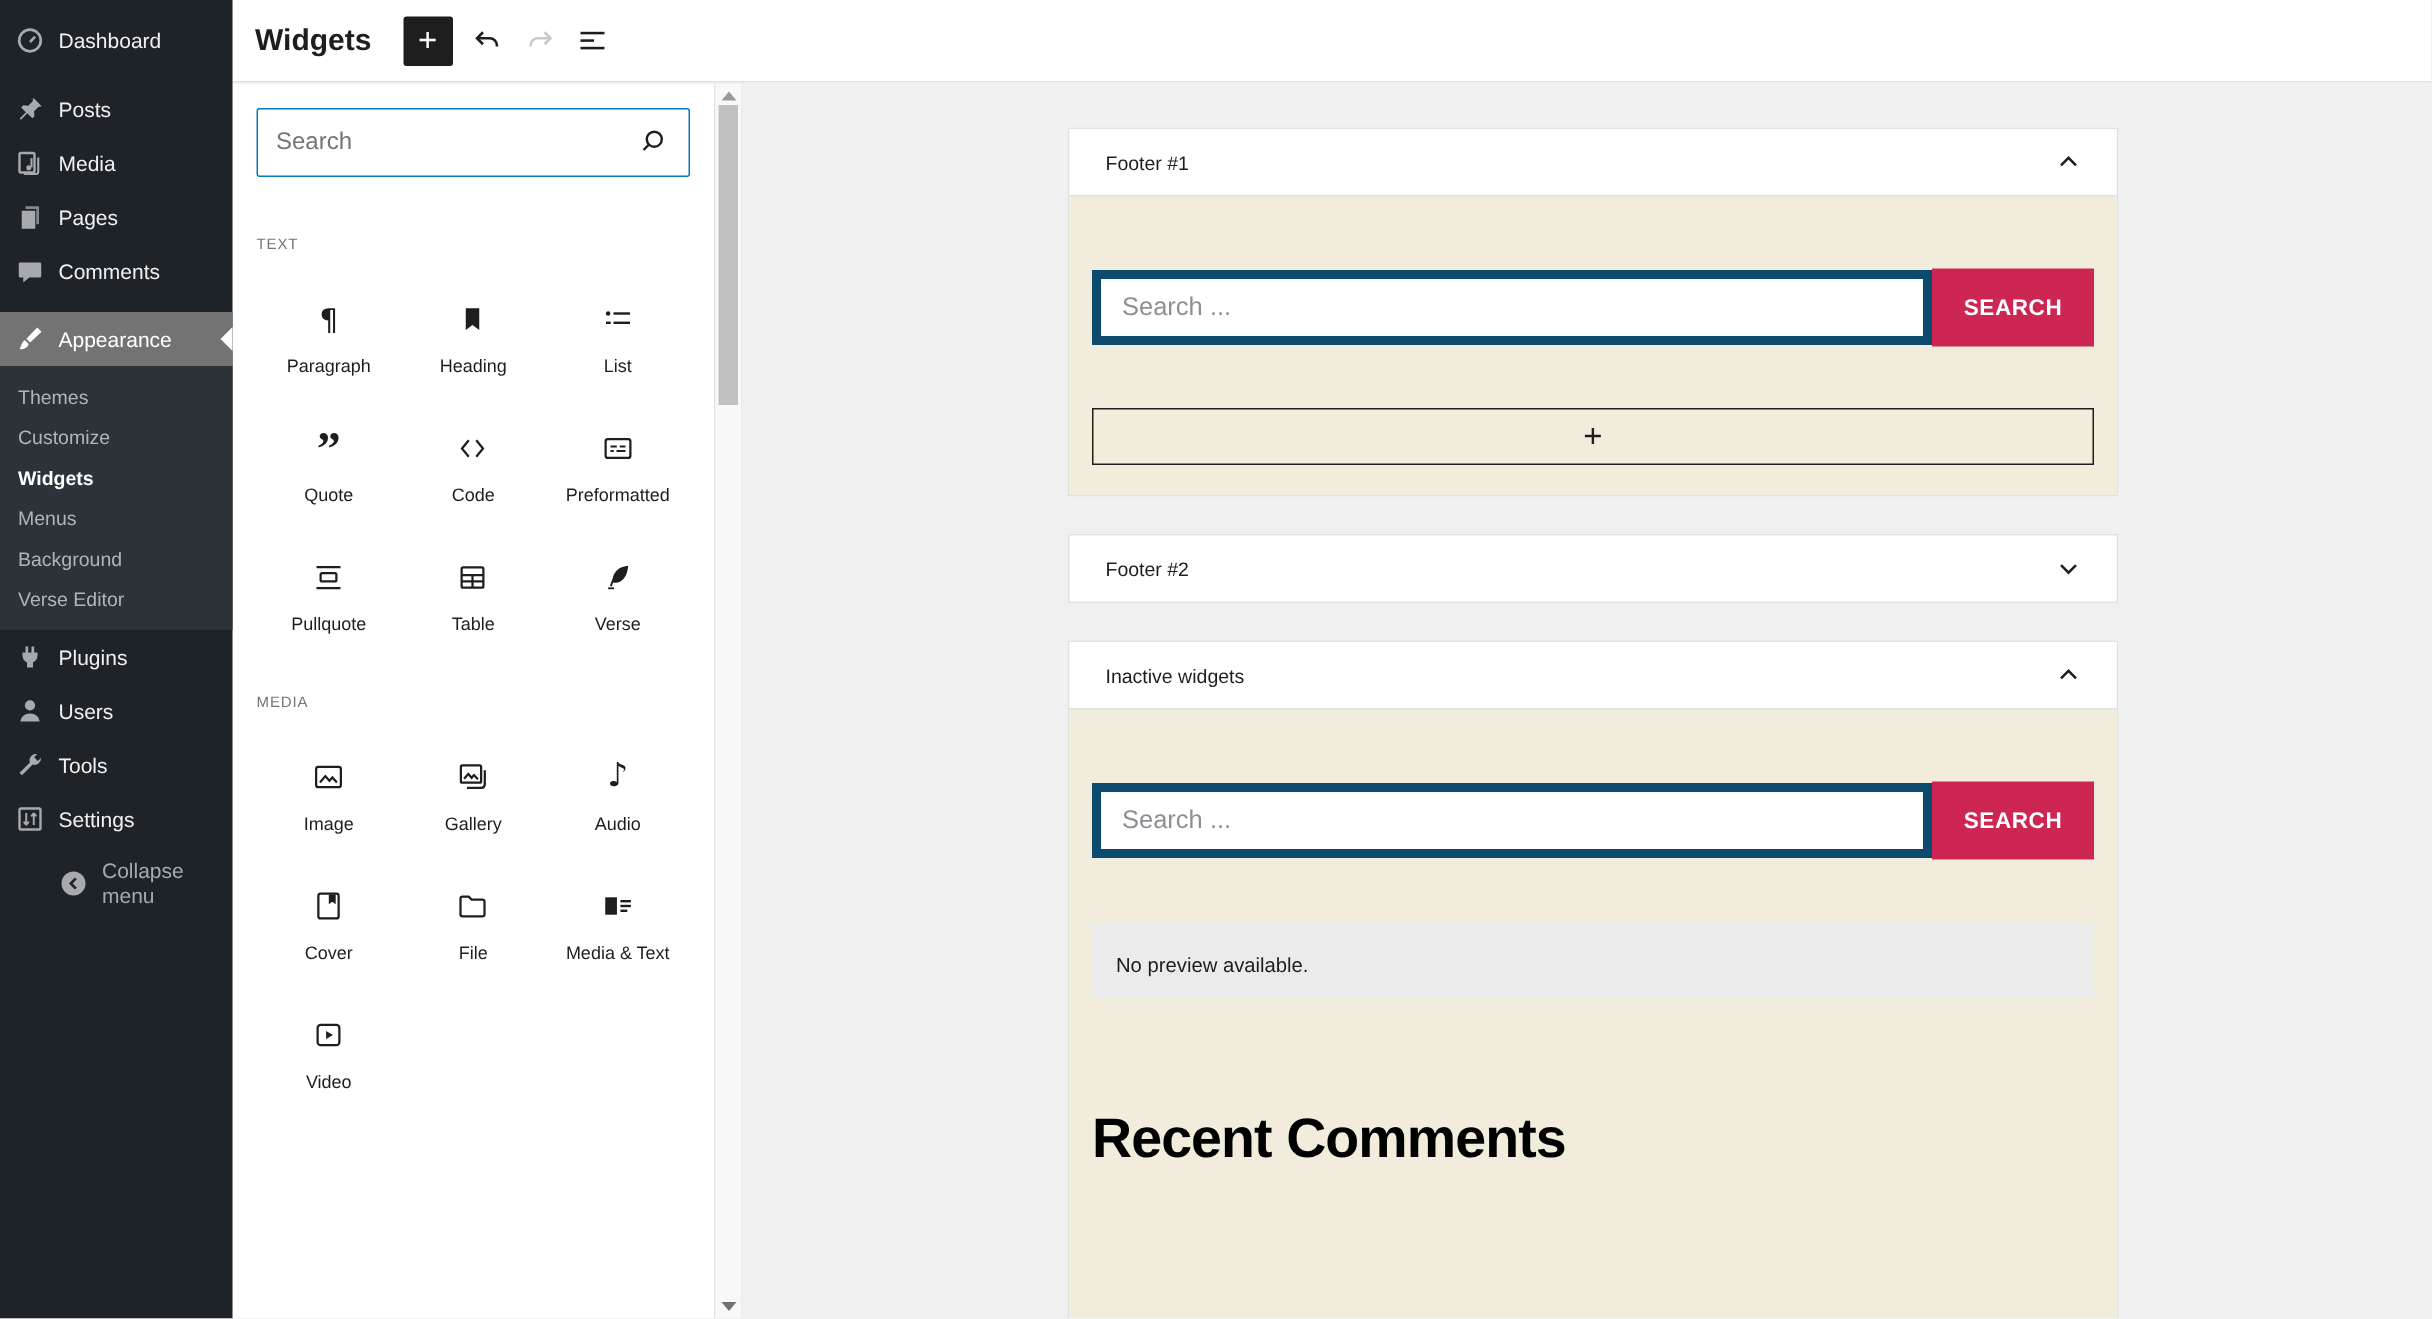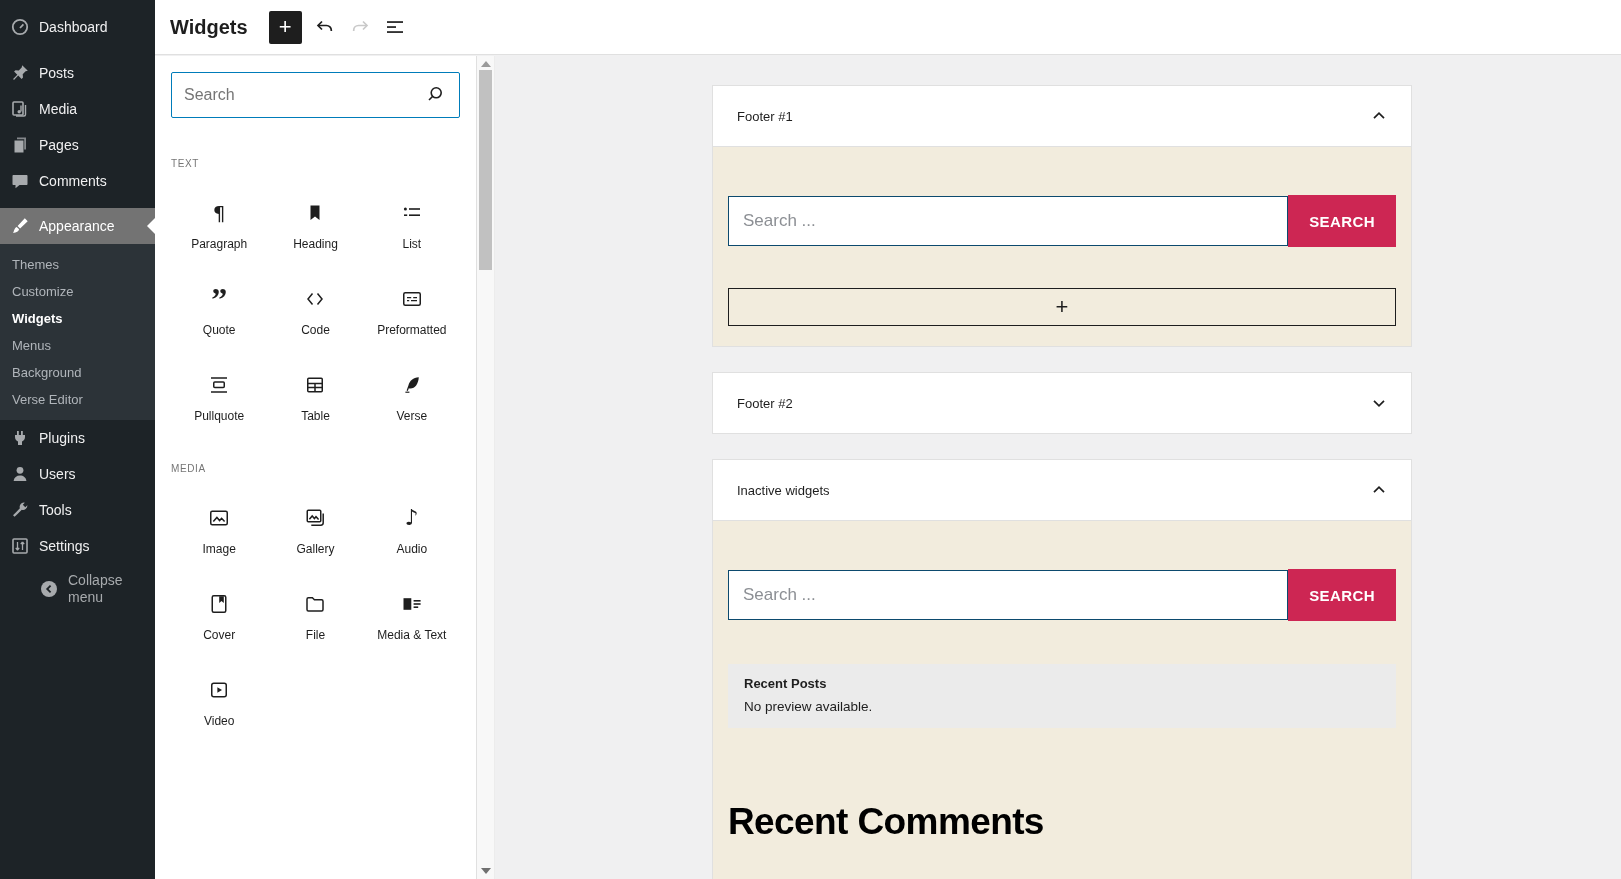--- a/index.html
+++ b/index.html
@@ -52,27 +52,27 @@
   .scrollbar { position:absolute; left:477px; top:56px; width:18px; bottom:0; background:#f8f8f8; border-right:1px solid #ececec; z-index:3; }
   .sb-thumb { position:absolute; left:2px; top:14px; width:13px; height:200px; background:#c1c1c1; }
   .sb-arrow { position:absolute; left:4px; width:0; height:0; border-left:5px solid transparent; border-right:5px solid transparent; }
   .sb-arrow.up { top:5px; border-bottom:6px solid #9a9a9a; }
   .sb-arrow.down { bottom:5px; border-top:6px solid #707070; }
 
   
   .content { position:absolute; left:496px; top:56px; right:0; bottom:0; background:#f0f0f1; overflow:hidden; }
   .panels { position:absolute; left:216px; top:29px; width:700px; }
   .panel { background:#fff; border:1px solid #e0e0e0; margin-bottom:25px; }
-  .panel-header { height:60px; display:flex; align-items:center; justify-content:space-between;
+  .panel-header { height:44px; display:flex; align-items:center; justify-content:space-between;
                   padding:0 20px 0 24px; font-size:13px; color:#1e1e1e; cursor:pointer; background:#fff; }
   .chev { width:24px; height:24px; color:#1e1e1e; }
   .panel-body { background:#f2ecdd; border-top:1px solid #e0e0e0; padding:49px 15px 20px; }
   .panel-body.tall { padding-bottom:130px; }
   .search-row { display:flex; align-items:flex-start; }
-  .sw-input { flex:1; height:50px; background:#fff; border:1px solid #0c4a6e; padding:0 14px; font-size:17px;
+  .sw-input { flex:1; height:50px; background:#fff; border:6px solid #0c4a6e; padding:0 14px; font-size:17px;
               color:#1e1e1e; font-family:inherit; outline:none; }
   .sw-input::placeholder { color:#8c8f94; opacity:1; }
   .sw-btn { width:108px; height:52px; margin-top:-1px; background:#cd2653; color:#fff; border:none; cursor:pointer;
             font-size:15px; font-weight:700; letter-spacing:.4px; font-family:inherit; }
   .appender { margin-top:41px; height:38px; width:100%; border:1.5px solid #1e1e1e; background:transparent;
               display:flex; align-items:center; justify-content:center; font-size:22px; color:#1e1e1e; cursor:pointer; }
   .recent-posts { margin-top:43px; background:#ebebeb; padding:12px 16px 14px; }
   .rp-title { font-size:13px; font-weight:700; color:#1e1e1e; }
   .rp-msg { font-size:13.5px; color:#1e1e1e; margin-top:8px; }
   .recent-comments { margin-top:73px; font-size:37px; font-weight:800; letter-spacing:-.6px; color:#000; }
@@ -418,21 +418,20 @@
               <path d="M7 14.2l5-5 5 5"></path>
             </svg>
         </span>
       </div>
       <div class="panel-body tall">
         <div class="search-row">
           <input class="sw-input" type="text" placeholder="Search ..." style="">
           <button class="sw-btn">SEARCH</button>
         </div>
         <div class="recent-posts">
-          <div class="rp-title">Recent Posts</div>
           <div class="rp-msg">No preview available.</div>
         </div>
         <div class="recent-comments">Recent Comments</div>
       </div>
     </div>
 
   </div>
 </main>
 
 </body></html>

